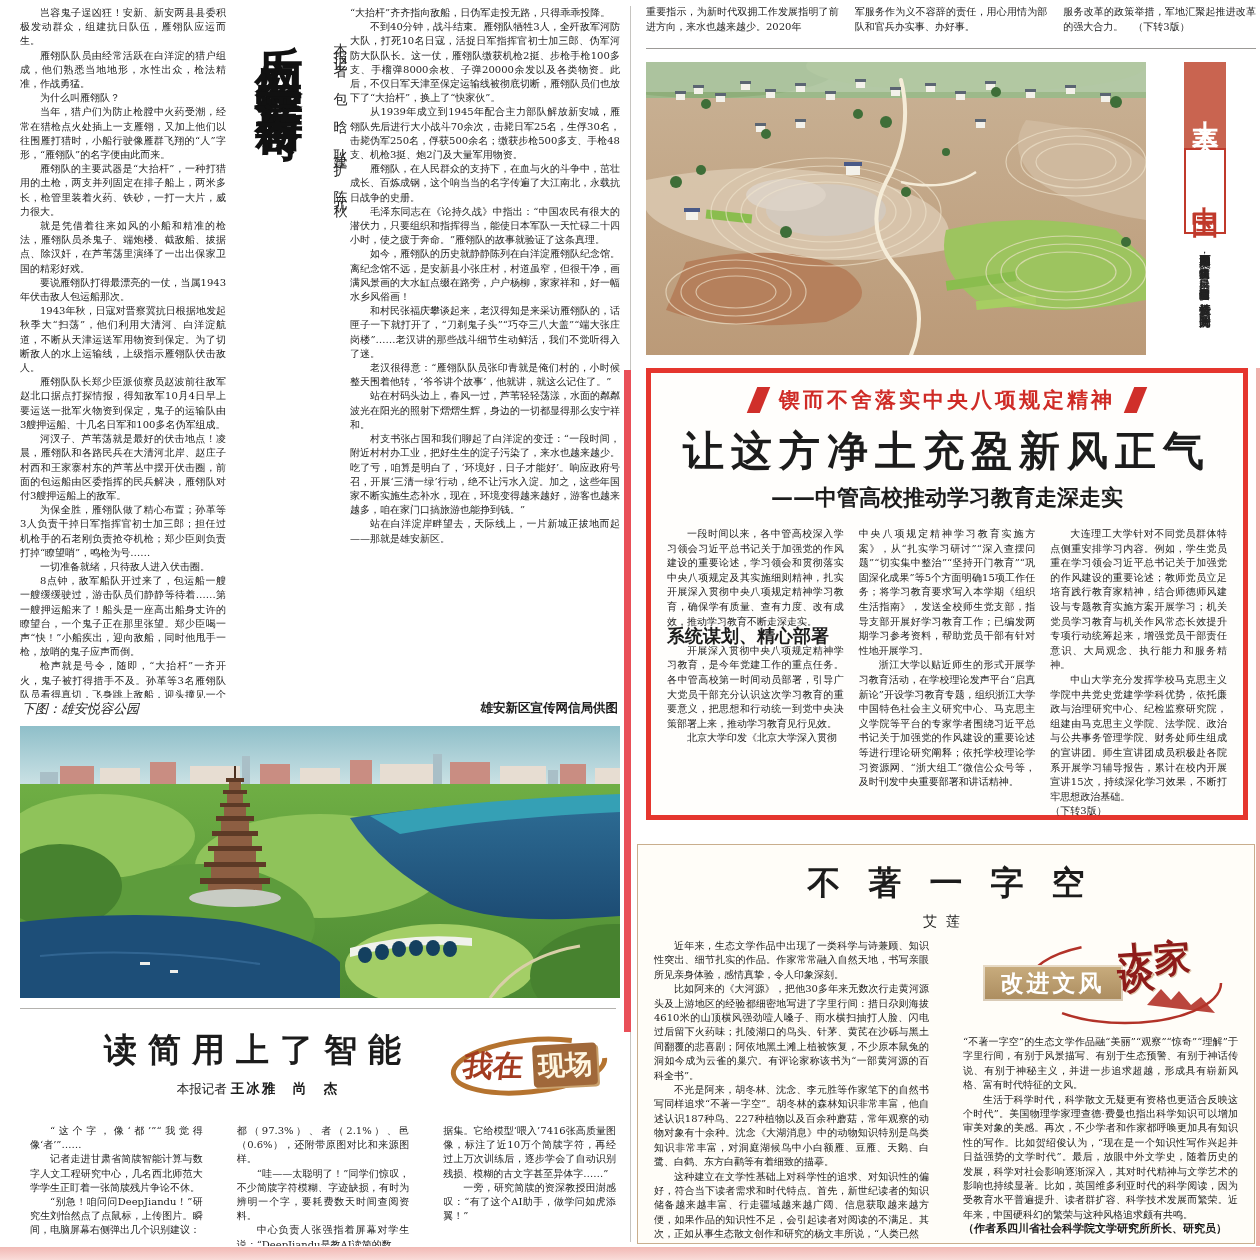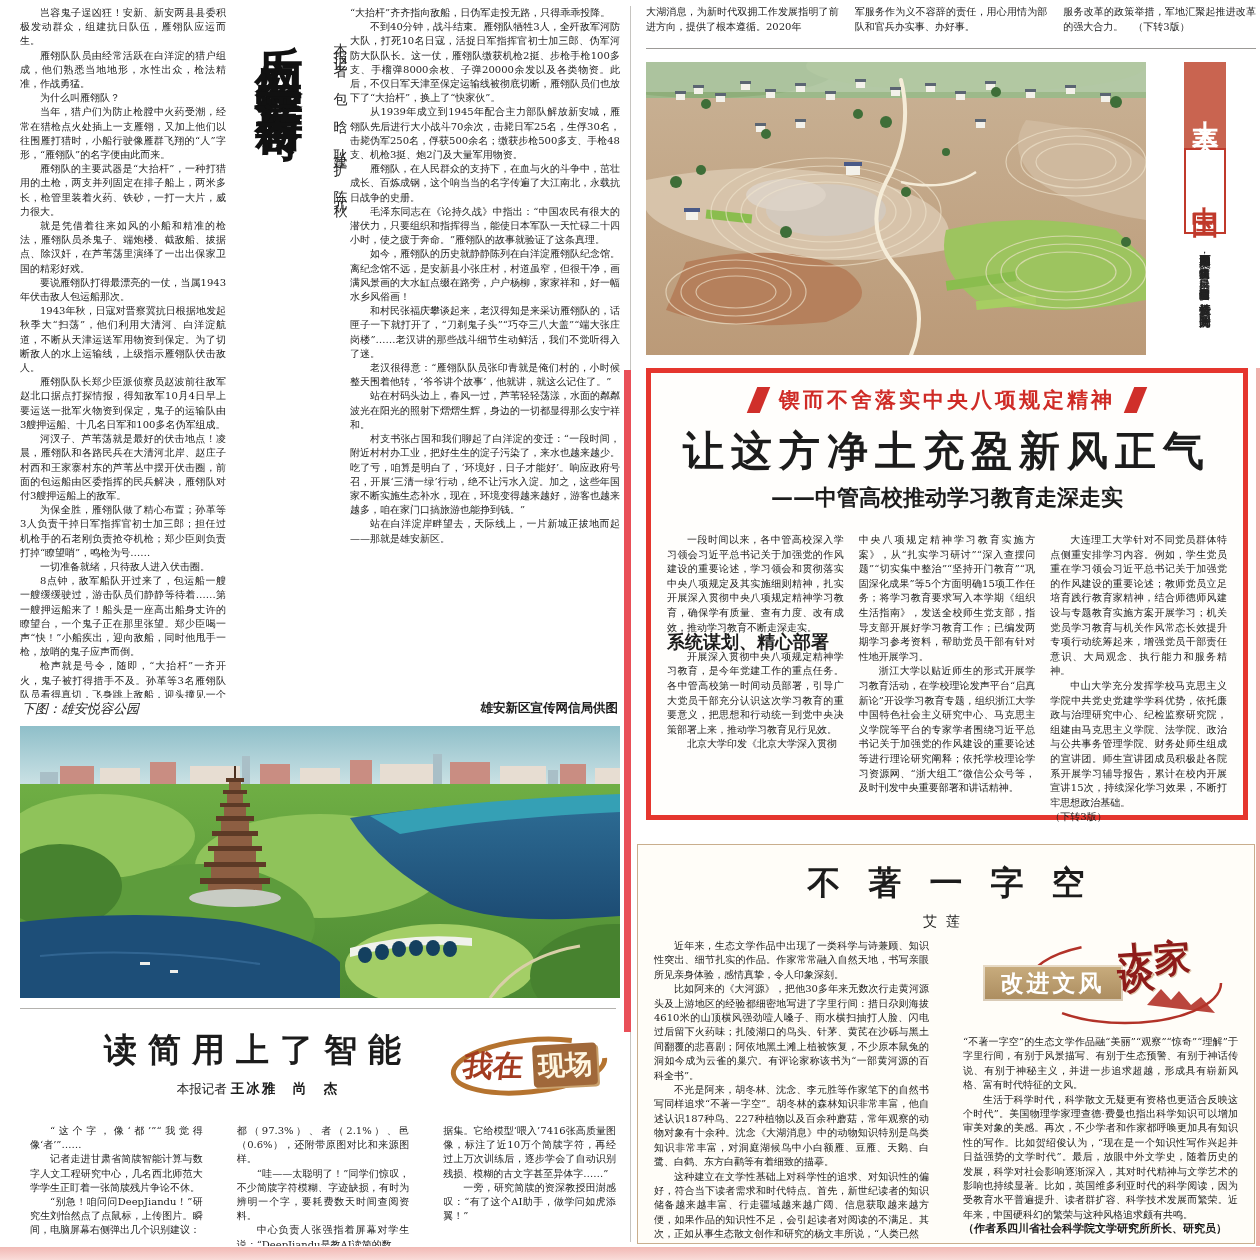--- a/index.html
+++ b/index.html
@@ -66,21 +66,21 @@
   .dmcaption b{font-size:11.5px;margin:0 3px;font-family:"DejaVu Sans",sans-serif;}
 
   
   .redbox{position:absolute;left:646px;top:368px;width:602px;height:452px;border:5px solid #e5362e;
           background:#fffefc;box-sizing:border-box;}
   .eyebrow{margin-top:13px;display:flex;justify-content:center;align-items:center;gap:14px;}
   .slash{width:13px;height:26px;background:#d02f2a;transform:skewX(-22deg);}
   .eyebrow-text{font-family:"DejaVu Sans",sans-serif;font-weight:bold;font-size:21px;color:#cf2b26;letter-spacing:3px;}
   .xhead{text-align:center;font-size:41px;font-weight:900;letter-spacing:7px;margin:10px 0 2px;
          font-family:"DejaVu Serif",serif;}
-  .xsub{text-align:center;font-family:"DejaVu Sans",sans-serif;font-weight:bold;font-size:22px;margin:4px 0 16px;}
+  .xsub{text-align:center;font-family:"DejaVu Sans",sans-serif;font-weight:bold;font-size:22px;margin:4px 0 10px;}
   .xcols{display:flex;gap:15px;padding:4px 16px;height:296px;overflow:hidden;}
   .xcol{flex:1;font-size:10px;line-height:14.6px;}
   .crosshead{text-align:center;font-family:"DejaVu Sans",sans-serif;font-weight:bold;font-size:18px;
              margin:13px 0;text-indent:0 !important;}
   .jump{text-align:right;text-indent:0 !important;}
 
   
   .buzhu{position:absolute;left:637px;top:844px;width:618px;height:400px;border:1px solid #c9ae8d;
          background:#fffdf8;box-sizing:border-box;overflow:hidden;}
   .bzhead{text-align:center;font-family:"DejaVu Sans",sans-serif;font-weight:900;font-size:33px;
@@ -262,21 +262,21 @@
           <p>一旁，研究简牍的资深教授田澍感叹：“有了这个AI助手，做学问如虎添翼！”</p>
         </div>
     </div>
   </div>
 
   <div class="gutter-gray"></div>
   <div class="gutter-red"></div>
   <div class="edge-pink"></div>
 
   <div class="topstrip">
-    <div>大湖消息，为新时代双拥工作发展指明了前进方向，提供了根本遵循。2020年</div>
+    <div>重要指示，为新时代双拥工作发展指明了前进方向，来水也越来越少。2020年</div>
     <div>军服务作为义不容辞的责任，用心用情为部队和官兵办实事、办好事。</div>
     <div>服务改革的政策举措，军地汇聚起推进改革的强大合力。　（下转3版）</div>
   </div>
   <div class="topstriprule"></div>
 
   <div class="dameiphoto">
     <svg width="500" height="293" viewBox="0 0 500 293">
       <defs>
         <linearGradient id="terr" x1="0" y1="0" x2="0" y2="1">
           <stop offset="0" stop-color="#c9b295"></stop>

